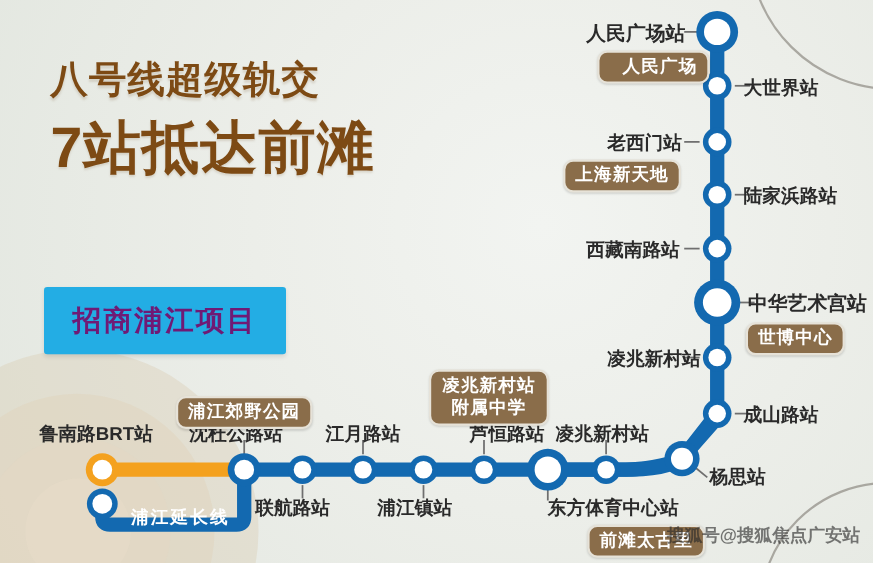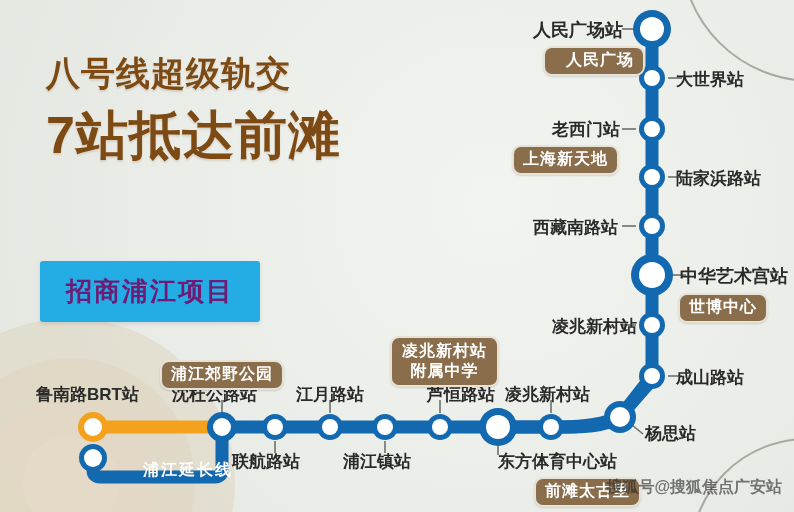--- a/index.html
+++ b/index.html
@@ -201,16 +201,16 @@
     <span class="t1">凌兆新村站</span>
     <span class="t2">附属中学</span>
   </div>
   <div class="lbl" style="left:427px;top:383px;">芦恒路站</div>
 
   <div class="lbl" style="left:505px;top:383px;">凌兆新村站</div>
 
   <div class="lbl" style="left:498px;top:450px;">东方体育中心站</div>
   <div class="tag" style="left:534px;top:477px;">前滩太古里</div>
 
-  <div class="branch-label" style="left:119px;top:460px;margin-left:24px;">浦江延长线</div>
+  <div class="branch-label" style="left:119px;top:460px;">浦江延长线</div>
 
   <div class="watermark">搜狐号@搜狐焦点广安站</div>
 </div>
 
 </body></html>

